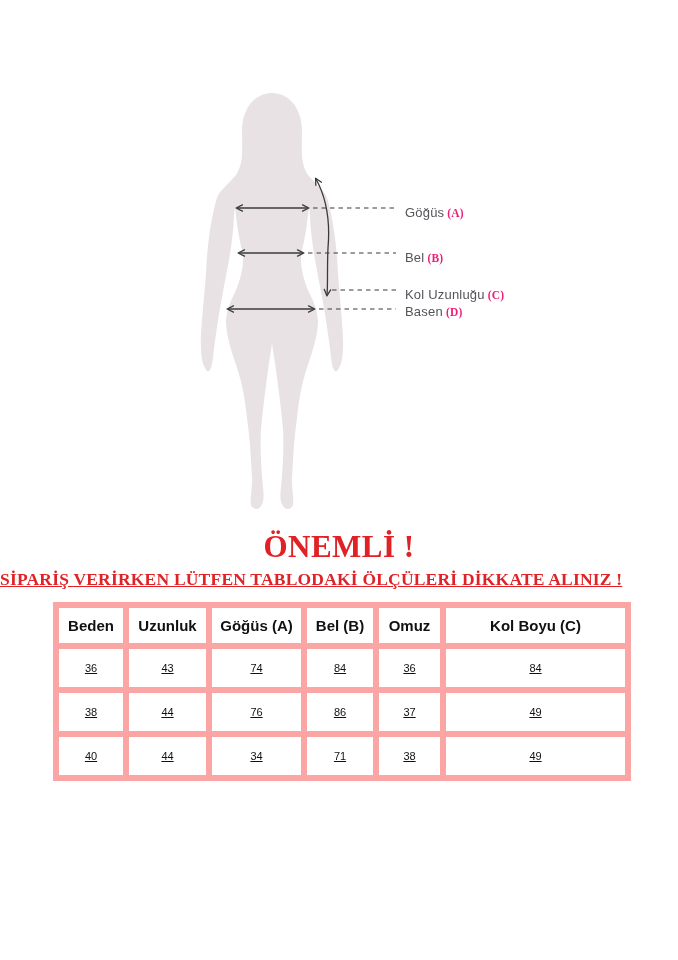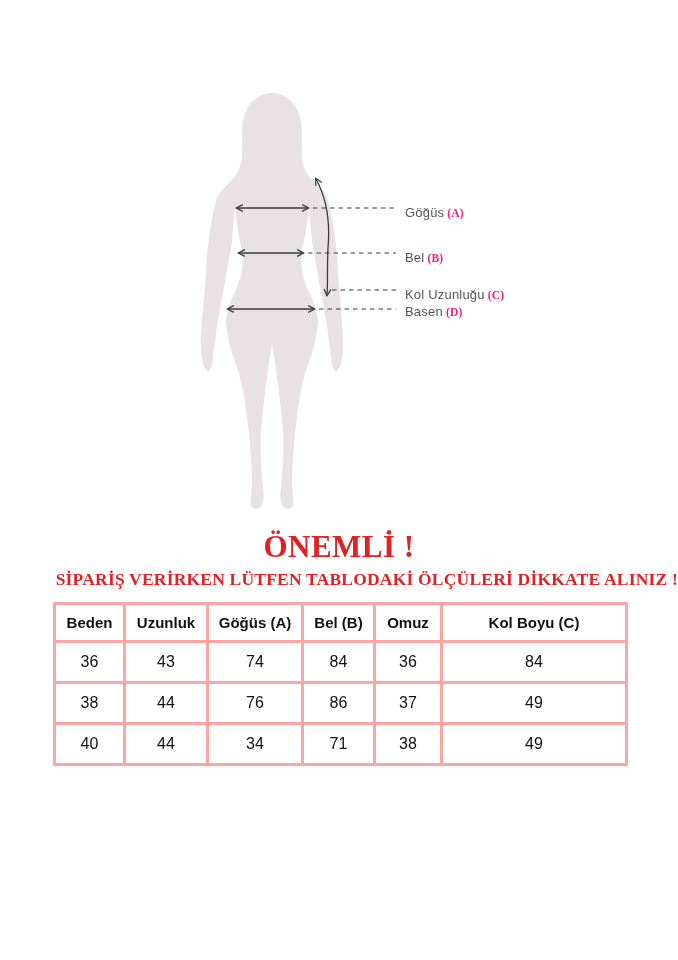--- a/index.html
+++ b/index.html
@@ -22,35 +22,35 @@
   .dlabel .marker {
     color:#ed1e79; font-family:"Liberation Serif", serif;
     font-weight:700; font-size:11.5px; margin-left:3px;
   }
   .notice-heading {
     position:absolute; top:529px; left:0; width:100%; text-align:center;
     font-family:"Liberation Serif", serif; font-weight:700;
     font-size:31px; color:#e02227; letter-spacing:0.5px;
   }
   .notice-warning {
-    position:absolute; top:569px; left:0; width:100%; text-align:right;
+    position:absolute; top:569px; left:0; width:100%; text-align:left;
     font-family:"Liberation Serif", serif; font-weight:700;
-    font-size:17.5px; color:#e02227; letter-spacing:0.2px;
+    font-size:17.5px; color:#e02227; letter-spacing:0.2px;text-decoration:underline;
   }
   table.size-table {
     position:absolute; left:53px; top:602px;
     border-collapse:collapse; table-layout:fixed;
     font-family:"Liberation Sans", sans-serif;
   }
   .size-table th, .size-table td {
-    border:3px solid #fca5a5; text-align:center; vertical-align:middle;
+    border:6px solid #fca5a5; text-align:center; vertical-align:middle;
     color:#111; padding:0;
   }
   .size-table th { font-weight:700; font-size:15px; height:35px; }
-  .size-table td { font-weight:400; font-size:16px; height:38px; }
+  .size-table td { font-weight:400; font-size:11px; height:38px;text-decoration:underline; }
 </style>
 </head>
 <body>
 
 <div class="page">
 
 
   <div>
     <svg class="diagram-svg" width="220" height="430" viewBox="0 0 220 430">
       <defs>

